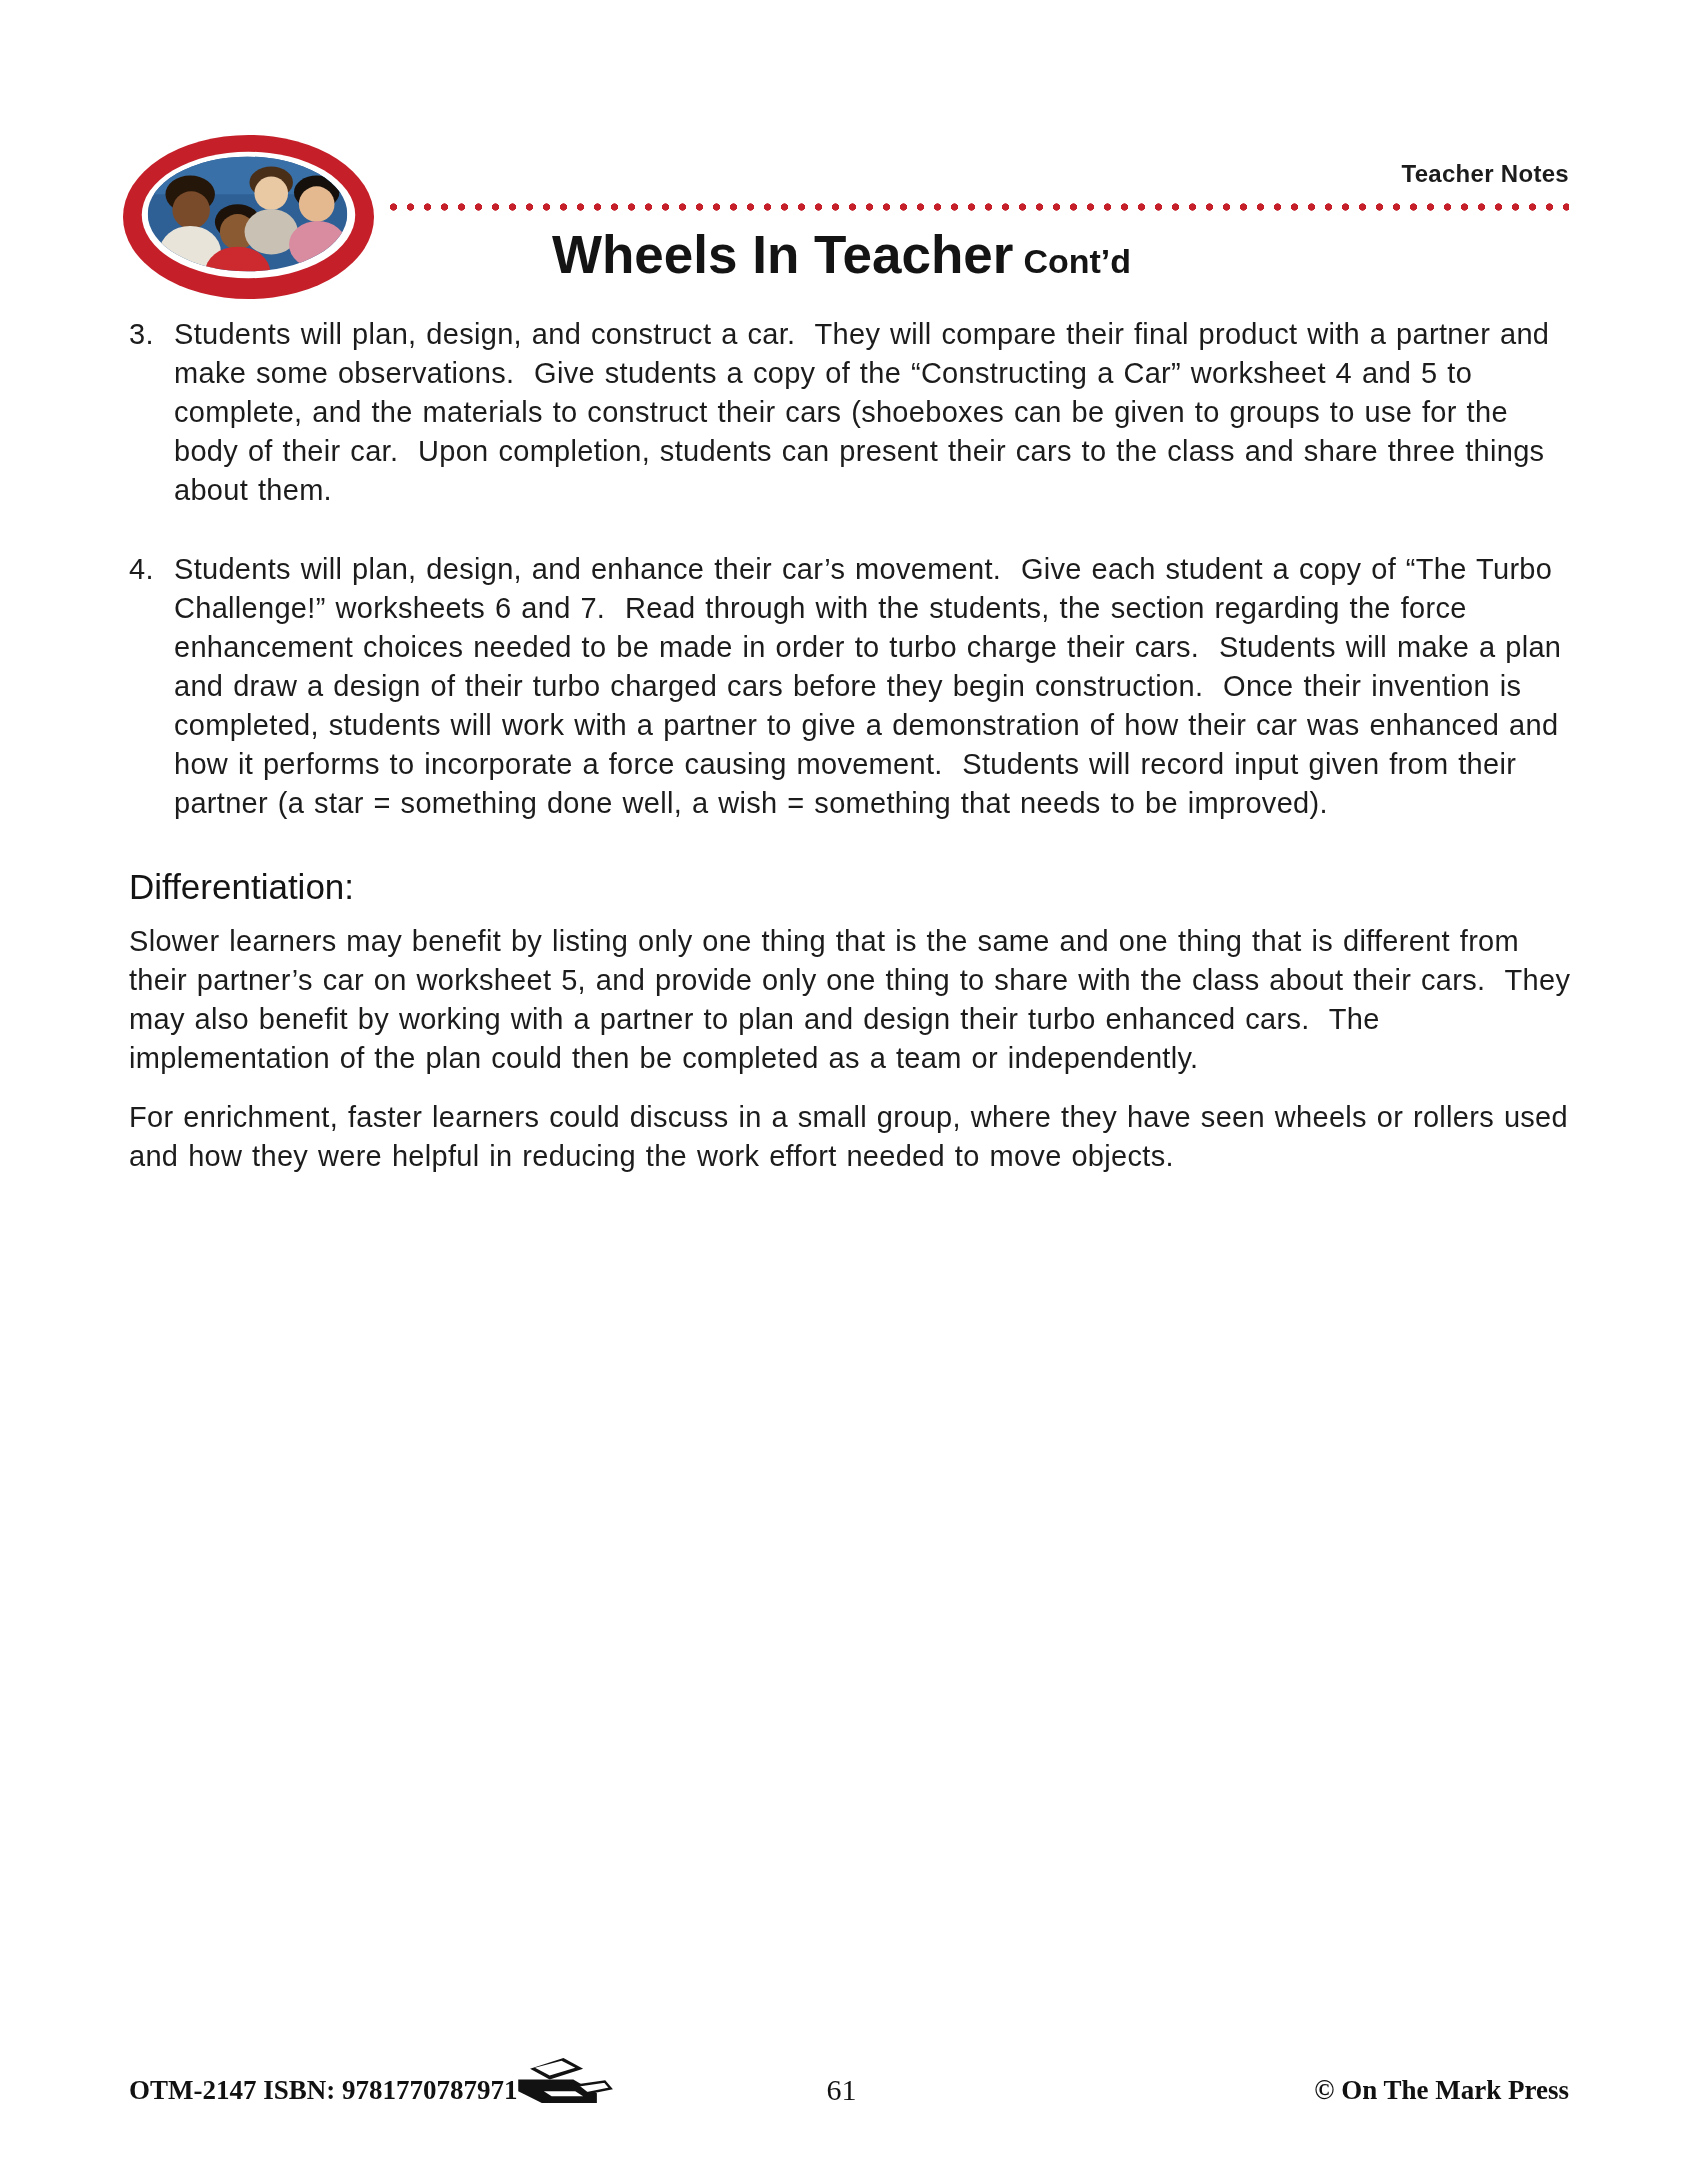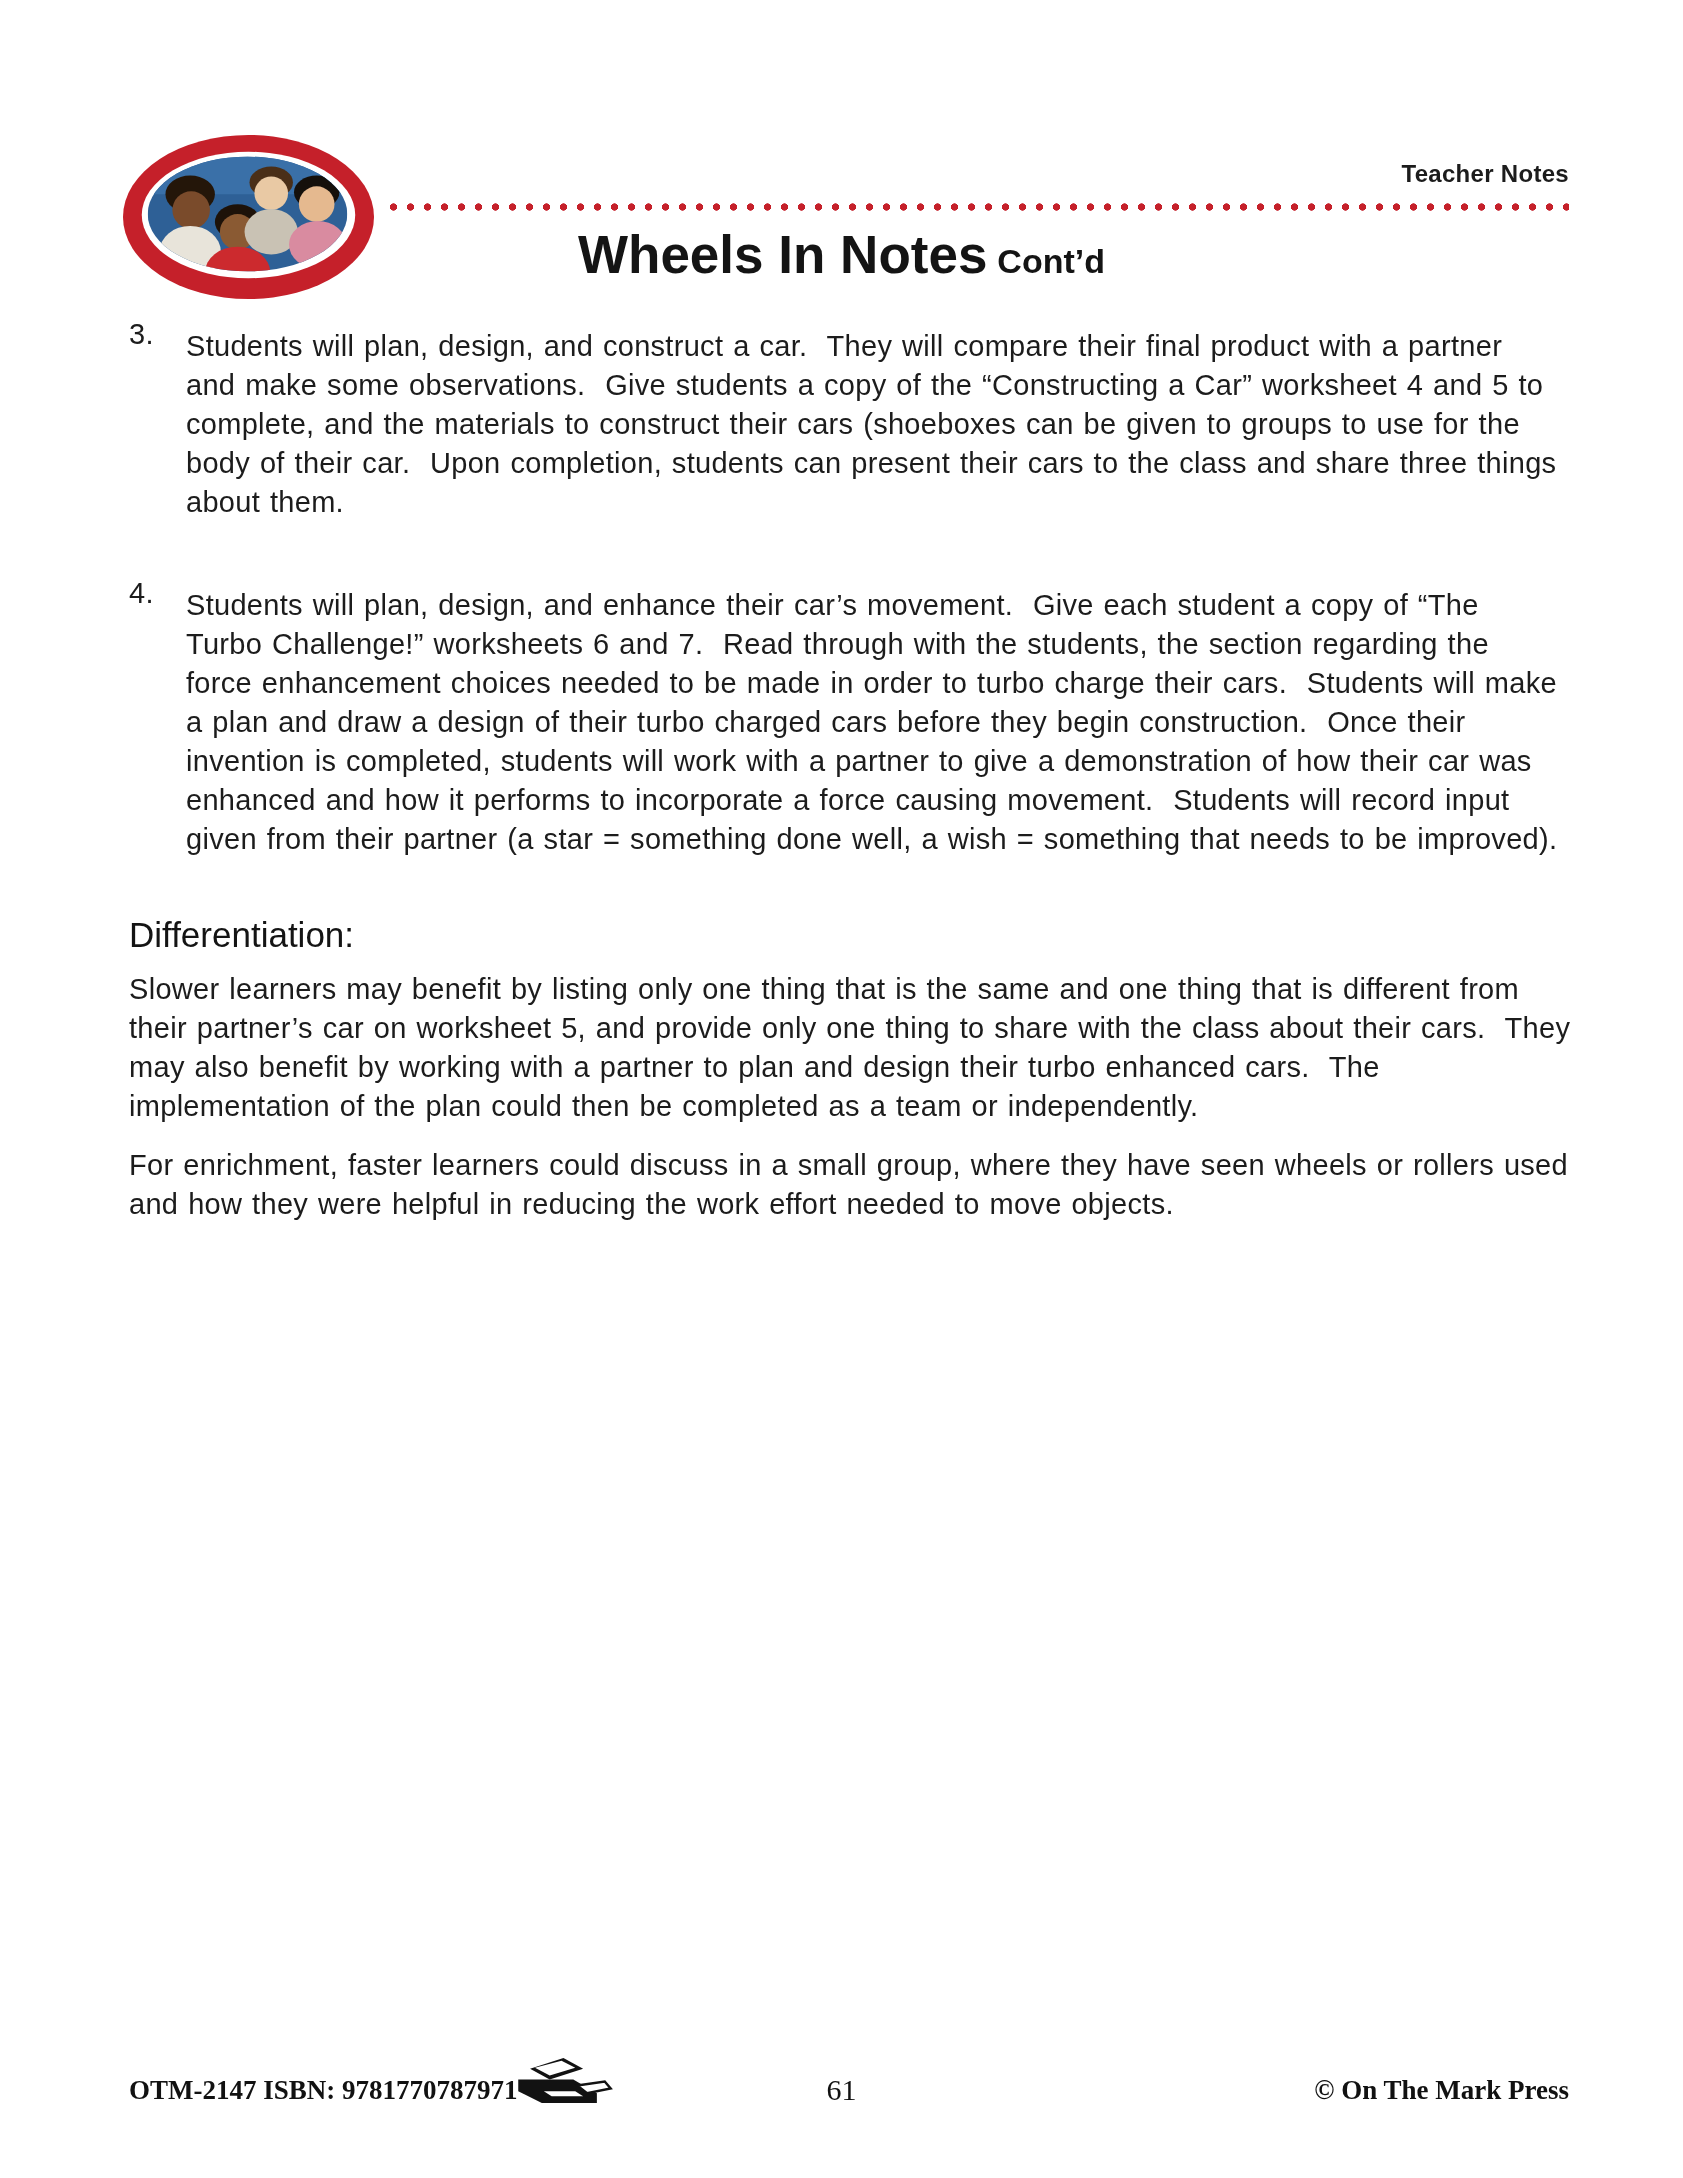--- a/index.html
+++ b/index.html
@@ -63,21 +63,21 @@
     top: 315px;
     width: 1443px;
     font-size: 29px;
     line-height: 39px;
     letter-spacing: 0.3px;
     word-spacing: 1.5px;
   }
 
   .list-item { display: flex; margin-bottom: 40px; }
   .num { flex: 0 0 45px; width: 45px; }
-  .itext { margin: 12px; white-space: pre-wrap; }
+  .itext { margin: 0; white-space: pre-wrap; }
 
   .diff-heading {
     font-size: 35px;
     font-weight: normal;
     margin: 44px 0 16px 0;
     letter-spacing: 0;
     color: #141414;
   }
 
   .para { margin: 0 0 20px 0; white-space: pre-wrap; }
@@ -146,21 +146,21 @@
       <ellipse cx="198" cy="60" rx="23" ry="17" fill="#15100b"></ellipse>
       <circle cx="198" cy="72" r="18" fill="#e5b98f"></circle>
       <ellipse cx="199" cy="113" rx="29" ry="24" fill="#d98ba0"></ellipse>
     </g>
   </svg>
 
   <div class="header-label">Teacher Notes</div>
 
   <div class="dots"></div>
 
-  <h1 class="title"><span>Wheels In Notes</span><span class="suffix">Cont’d</span></h1>
+  <h1 class="title"><span>Wheels In Teacher</span><span class="suffix">Cont’d</span></h1>
 
   <div class="content">
 
     <div class="list-item">
       <span class="num">3.</span>
       <p class="itext">Students will plan, design, and construct a car.  They will compare their final product with a partner and make some observations.  Give students a copy of the “Constructing a Car” worksheet 4 and 5 to complete, and the materials to construct their cars (shoeboxes can be given to groups to use for the body of their car.  Upon completion, students can present their cars to the class and share three things about them.</p>
     </div>
 
     <div class="list-item">
       <span class="num">4.</span>

